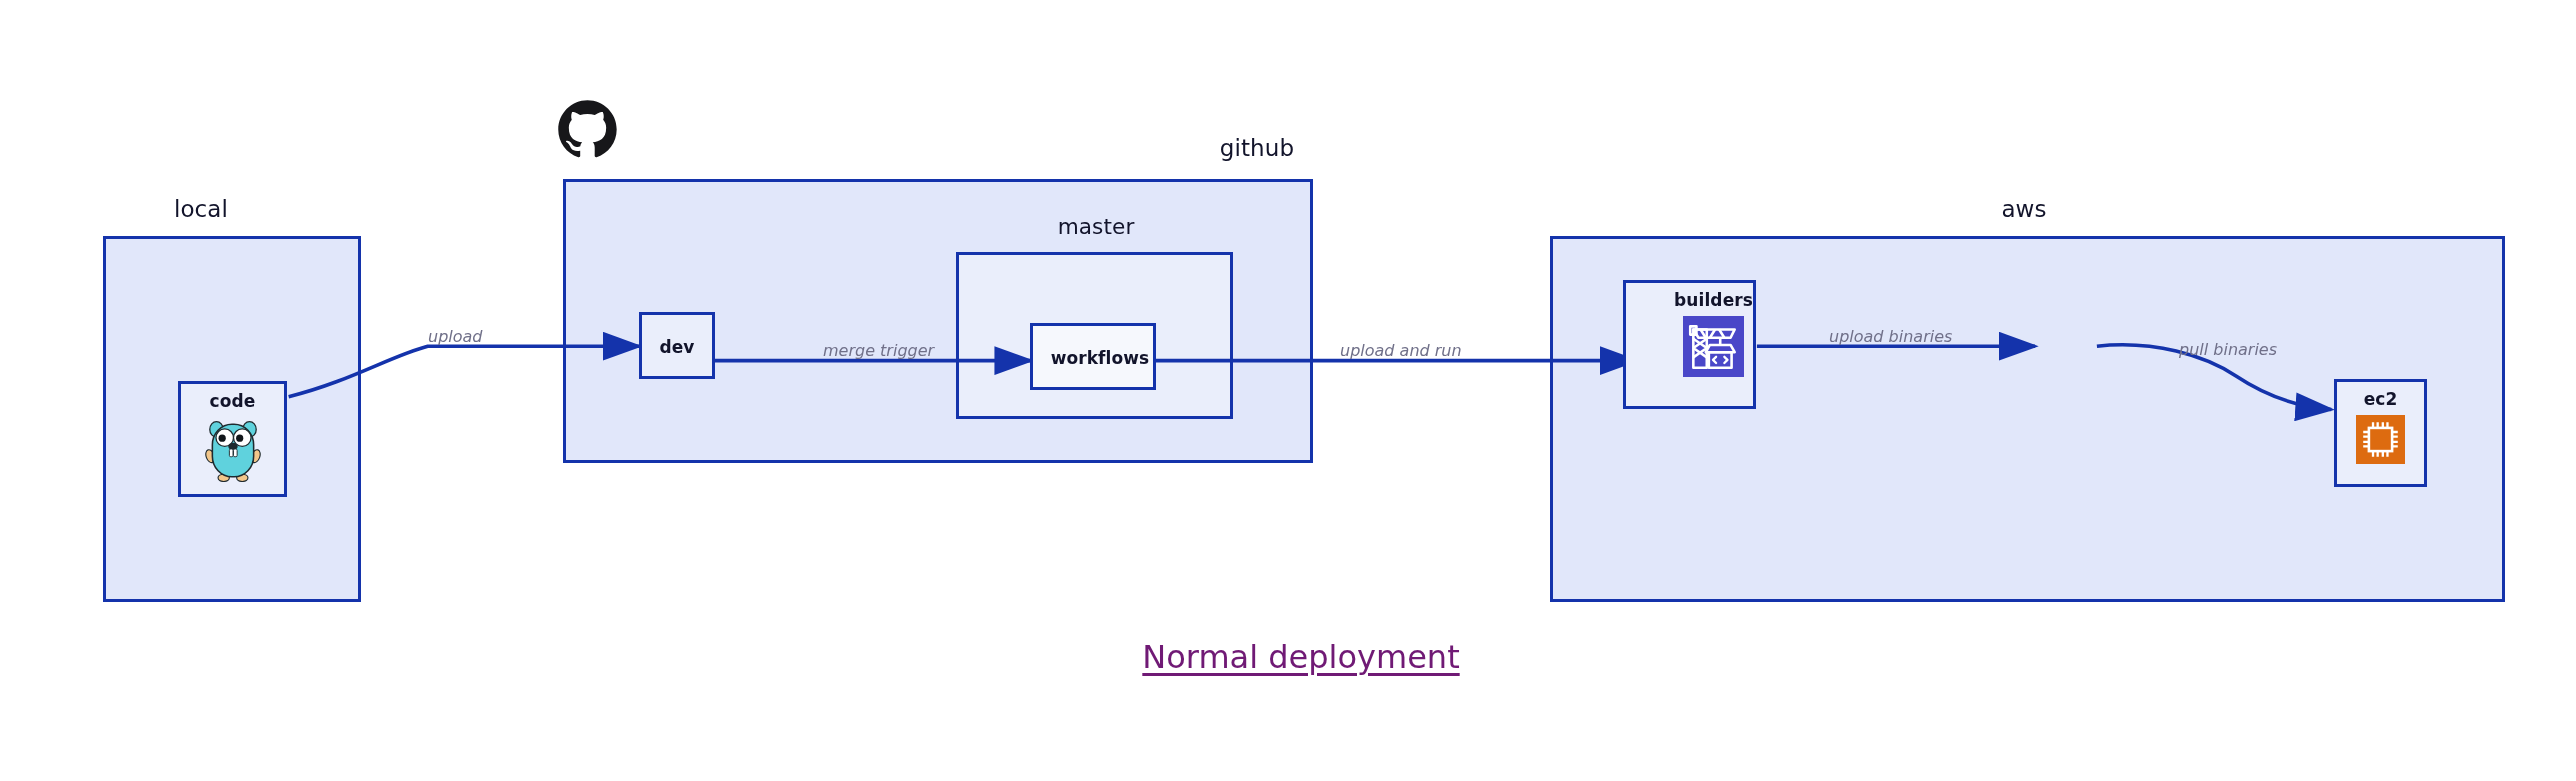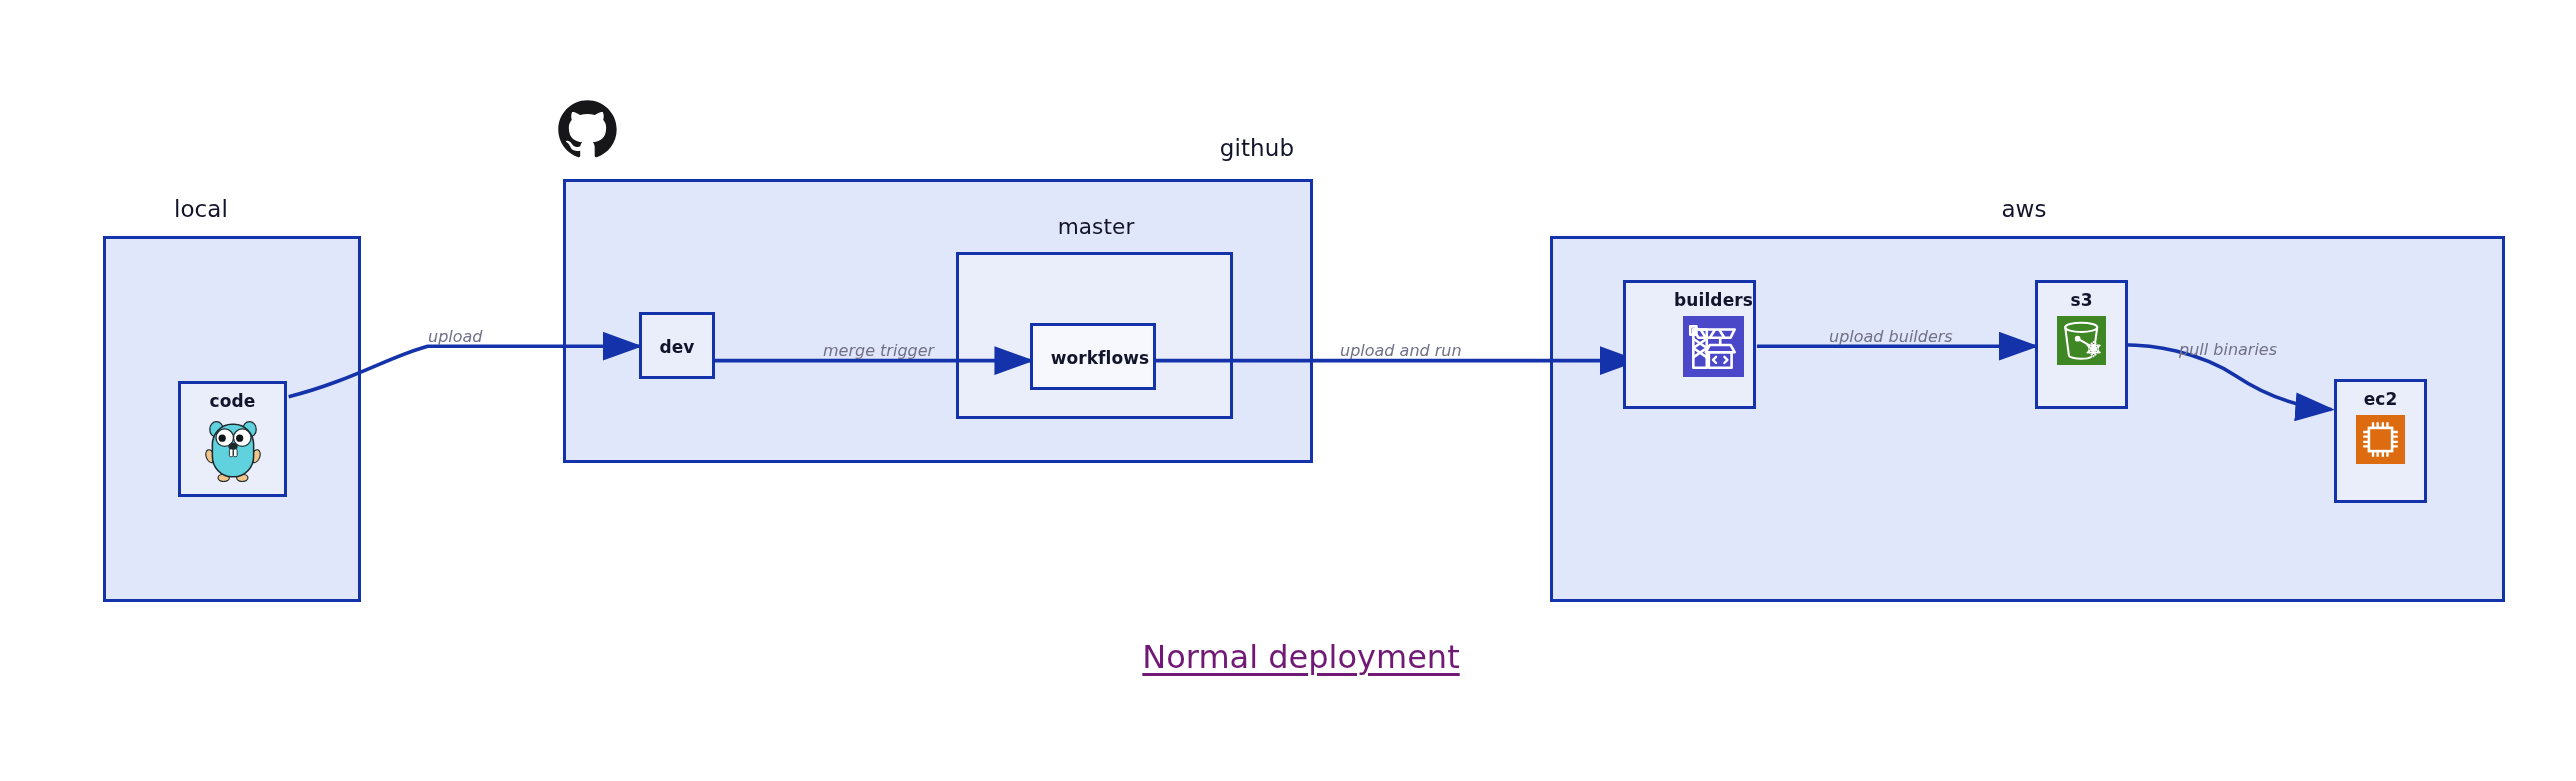--- a/index.html
+++ b/index.html
@@ -212,48 +212,22 @@
           <rect x="50" y="70" width="44" height="30"></rect>
         </g>
         <g fill="none" stroke="#ffffff" stroke-width="4.5" stroke-linecap="round" stroke-linejoin="round">
           <path d="M64 79 L58 85 L64 91"></path>
           <path d="M80 79 L86 85 L80 91"></path>
         </g>
       </svg>
     </div>
   </div>
 
-  <div class="node" style="left:2035px; top:280px; width:93px; height:129px;">
-    <div class="node-label">s3</div>
-    <div class="node-icon">
-      <svg width="49" height="49" viewBox="0 0 95 95" xmlns="http://www.w3.org/2000/svg">
-        <rect x="0" y="0" width="95" height="95" fill="#3f8624"></rect>
-        <g fill="none" stroke="#ffffff" stroke-width="4" stroke-linejoin="round" stroke-linecap="round">
-
-          <path d="M16 22 L23 76 C23 80 35 83 47 83 C56 83 64 81 67 79"></path>
-          <path d="M78 22 L73 58"></path>
-
-          <ellipse cx="47" cy="22" rx="31" ry="9"></ellipse>
-
-          <path d="M40 44 L70 61"></path>
-          <circle cx="40" cy="44" r="3.5" fill="#ffffff"></circle>
-          <circle cx="71" cy="62" r="5"></circle>
-        </g>
-
-        <g stroke="#ffffff" stroke-width="3.5" stroke-linecap="round">
-          <path d="M71 50 L71 78 M59 57 L83 71 M83 57 L59 71"></path>
-          <path d="M67 53 L71 57 L75 53 M67 75 L71 71 L75 75"></path>
-          <path d="M62 62 L63 57 L68 58 M80 66 L79 71 L74 70"></path>
-          <path d="M62 66 L63 71 L68 70 M80 62 L79 57 L74 58"></path>
-        </g>
-      </svg>
-    </div>
-  </div>
-
-  <div class="node" style="left:2334px; top:379px; width:93px; height:124px;">
+
+  <div class="node" style="left:2334px; top:379px; width:93px; height:108px;">
     <div class="node-label">ec2</div>
     <div class="node-icon">
       <svg width="49" height="49" viewBox="0 0 95 95" xmlns="http://www.w3.org/2000/svg">
         <rect x="0" y="0" width="95" height="95" fill="#dd6b10"></rect>
         <rect x="25" y="25" width="45" height="45" fill="none" stroke="#ffffff" stroke-width="5"></rect>
         <g stroke="#ffffff" stroke-width="4.5" stroke-linecap="butt">
           <path d="M33 25 L33 14 M42 25 L42 14 M52 25 L52 14 M61 25 L61 14"></path>
           <path d="M33 70 L33 81 M42 70 L42 81 M52 70 L52 81 M61 70 L61 81"></path>
           <path d="M25 33 L14 33 M25 42 L14 42 M25 52 L14 52 M25 61 L14 61"></path>
           <path d="M70 33 L81 33 M70 42 L81 42 M70 52 L81 52 M70 61 L81 61"></path>
@@ -261,20 +235,20 @@
       </svg>
     </div>
   </div>
 
   <div class="edge-label" style="left:428px; top:336px; transform:translateY(-50%);">upload</div>
 
   <div class="edge-label" style="left:823px; top:350px; transform:translateY(-50%);">merge trigger</div>
 
   <div class="edge-label" style="left:1340px; top:350px; transform:translateY(-50%);">upload and run</div>
 
-  <div class="edge-label" style="left:1829px; top:336px; transform:translateY(-50%);">upload builders</div>
+  <div class="edge-label" style="left:1829px; top:336px; transform:translateY(-50%);">upload binaries</div>
 
   <div class="edge-label" style="left:2179px; top:349px; transform:translateY(-50%);">pull binaries</div>
 
   <div class="figure-title" style="left:1301px; top:638px; transform:translateX(-50%);">Normal deployment</div>
 
 </div>
 
 
 </body></html>

